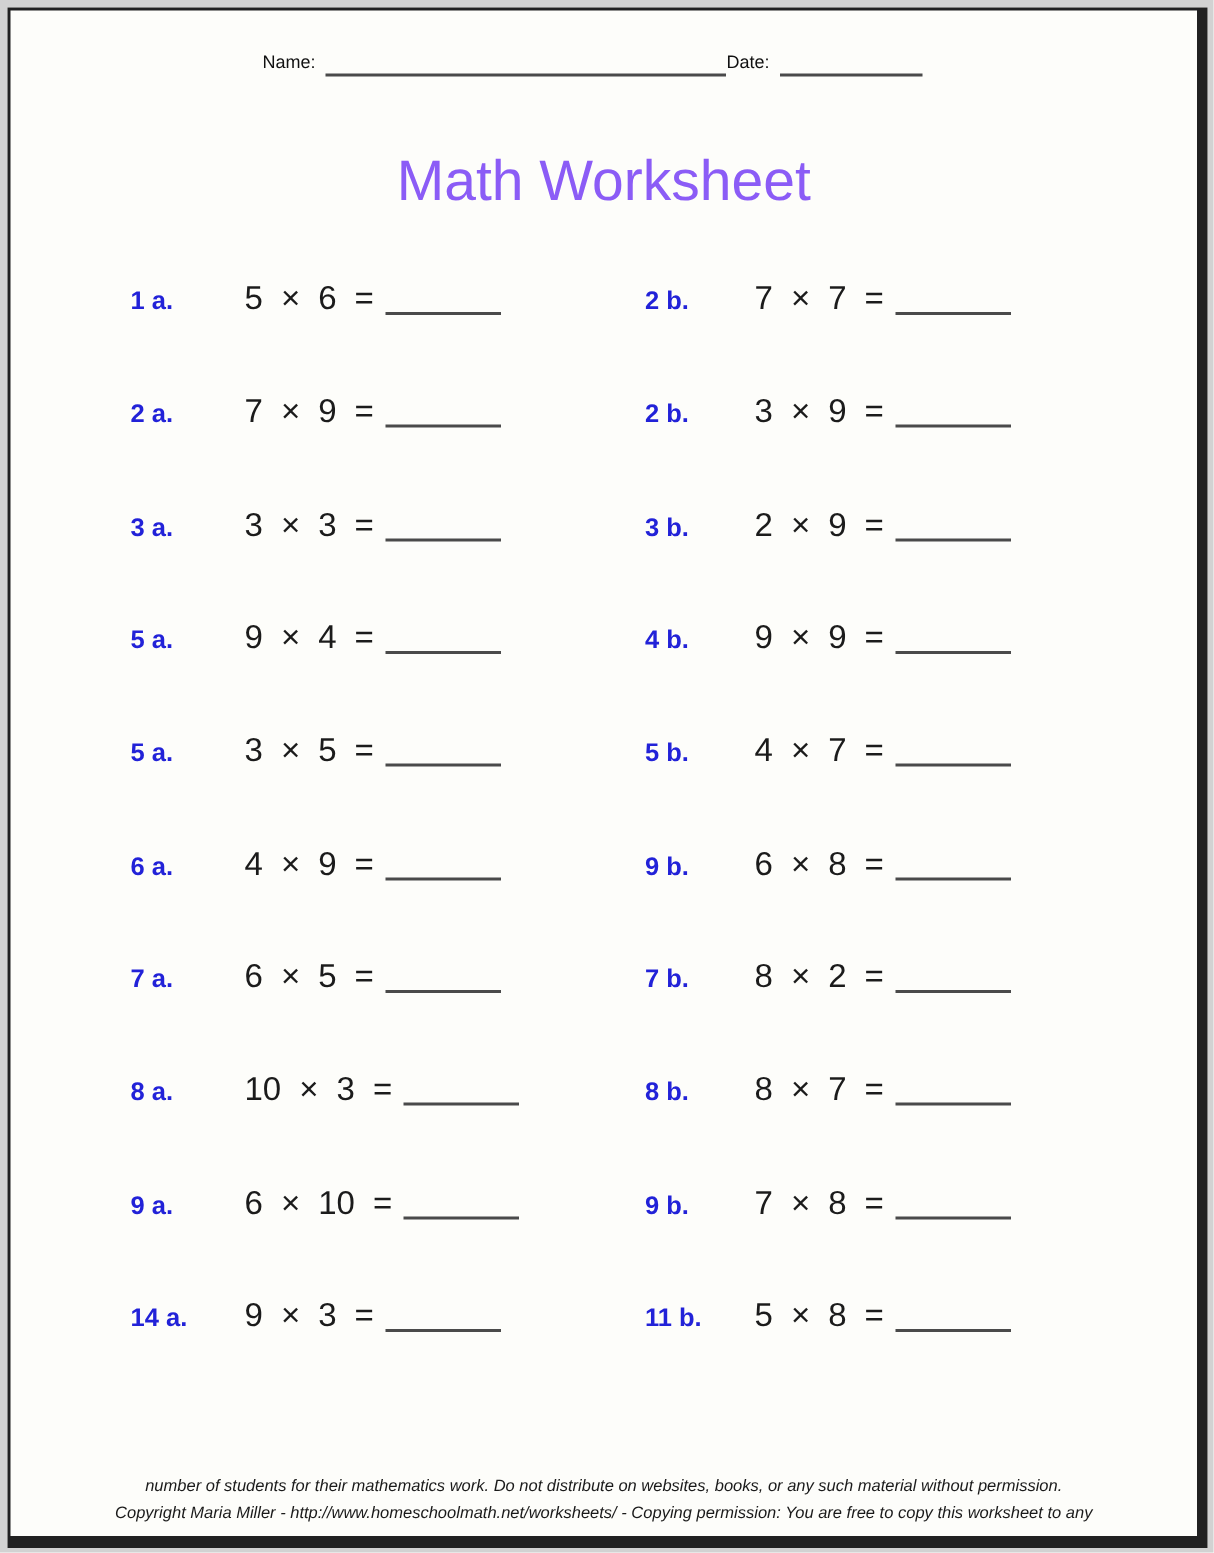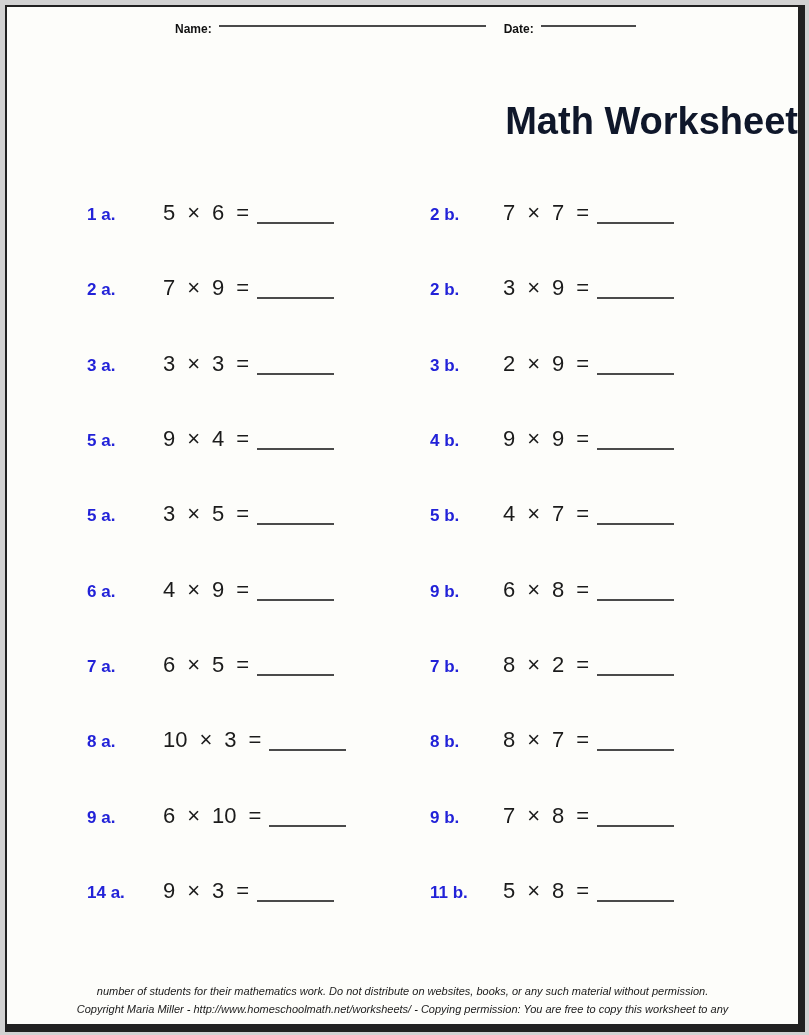--- a/index.html
+++ b/index.html
@@ -14,48 +14,47 @@
   .paper {
     position: absolute;
     left: 5px; top: 5px; right: 4px; bottom: 3px;
     background: #fdfdfa;
     border: 2px solid #212121;
     border-right-width: 7px;
     border-bottom-width: 8px;
   }
   
   .header {
-    position: absolute; top: 15px; left: 168px;
-    display: flex; align-items: flex-start;
-    font-size: 12px; font-weight: bold; color: #111;
+    position: absolute; top: 27px; left: 168px;
+    display: flex; align-items: flex-end;
+    font-size: 12px; font-weight: normal; color: #111;
     white-space: nowrap;
   }
   .fill-line {
     height: 0;
     border-bottom: 2px solid #4a4a4a;
     position: relative; top: 3px;
   }
   .name-line { width: 267px; margin-left: 7px; }
-  .date-label { margin-left: 18px; }
+  .date-label { }
   .date-line { width: 95px; margin-left: 7px; }
   
   .title {
     position: absolute; top: 91px; left: 0; right: 0;
-    text-align: right;
-    font-size: 38px; font-weight: bold;
-    color: #0f172a;
+    text-align: center;
+    font-size: 38px; font-weight: normal;
+    color: #8b5cf6;
     line-height: 46px;
   }
   
   .problems {
     position: absolute; left: 80px; top: 179px; width: 690px;
     display: grid;
     grid-template-columns: 343px 1fr;
     grid-auto-rows: 75.35px;
-    margin-top: 14px;
   }
   .cell {
     display: flex; align-items: baseline; gap: 12px;
     font-size: 22px; color: #1b1b1b;
     line-height: 26px;
   }
   .plabel {
     font-size: 17px; font-weight: bold; color: #2222d8;
     flex: 0 0 auto;
   }

